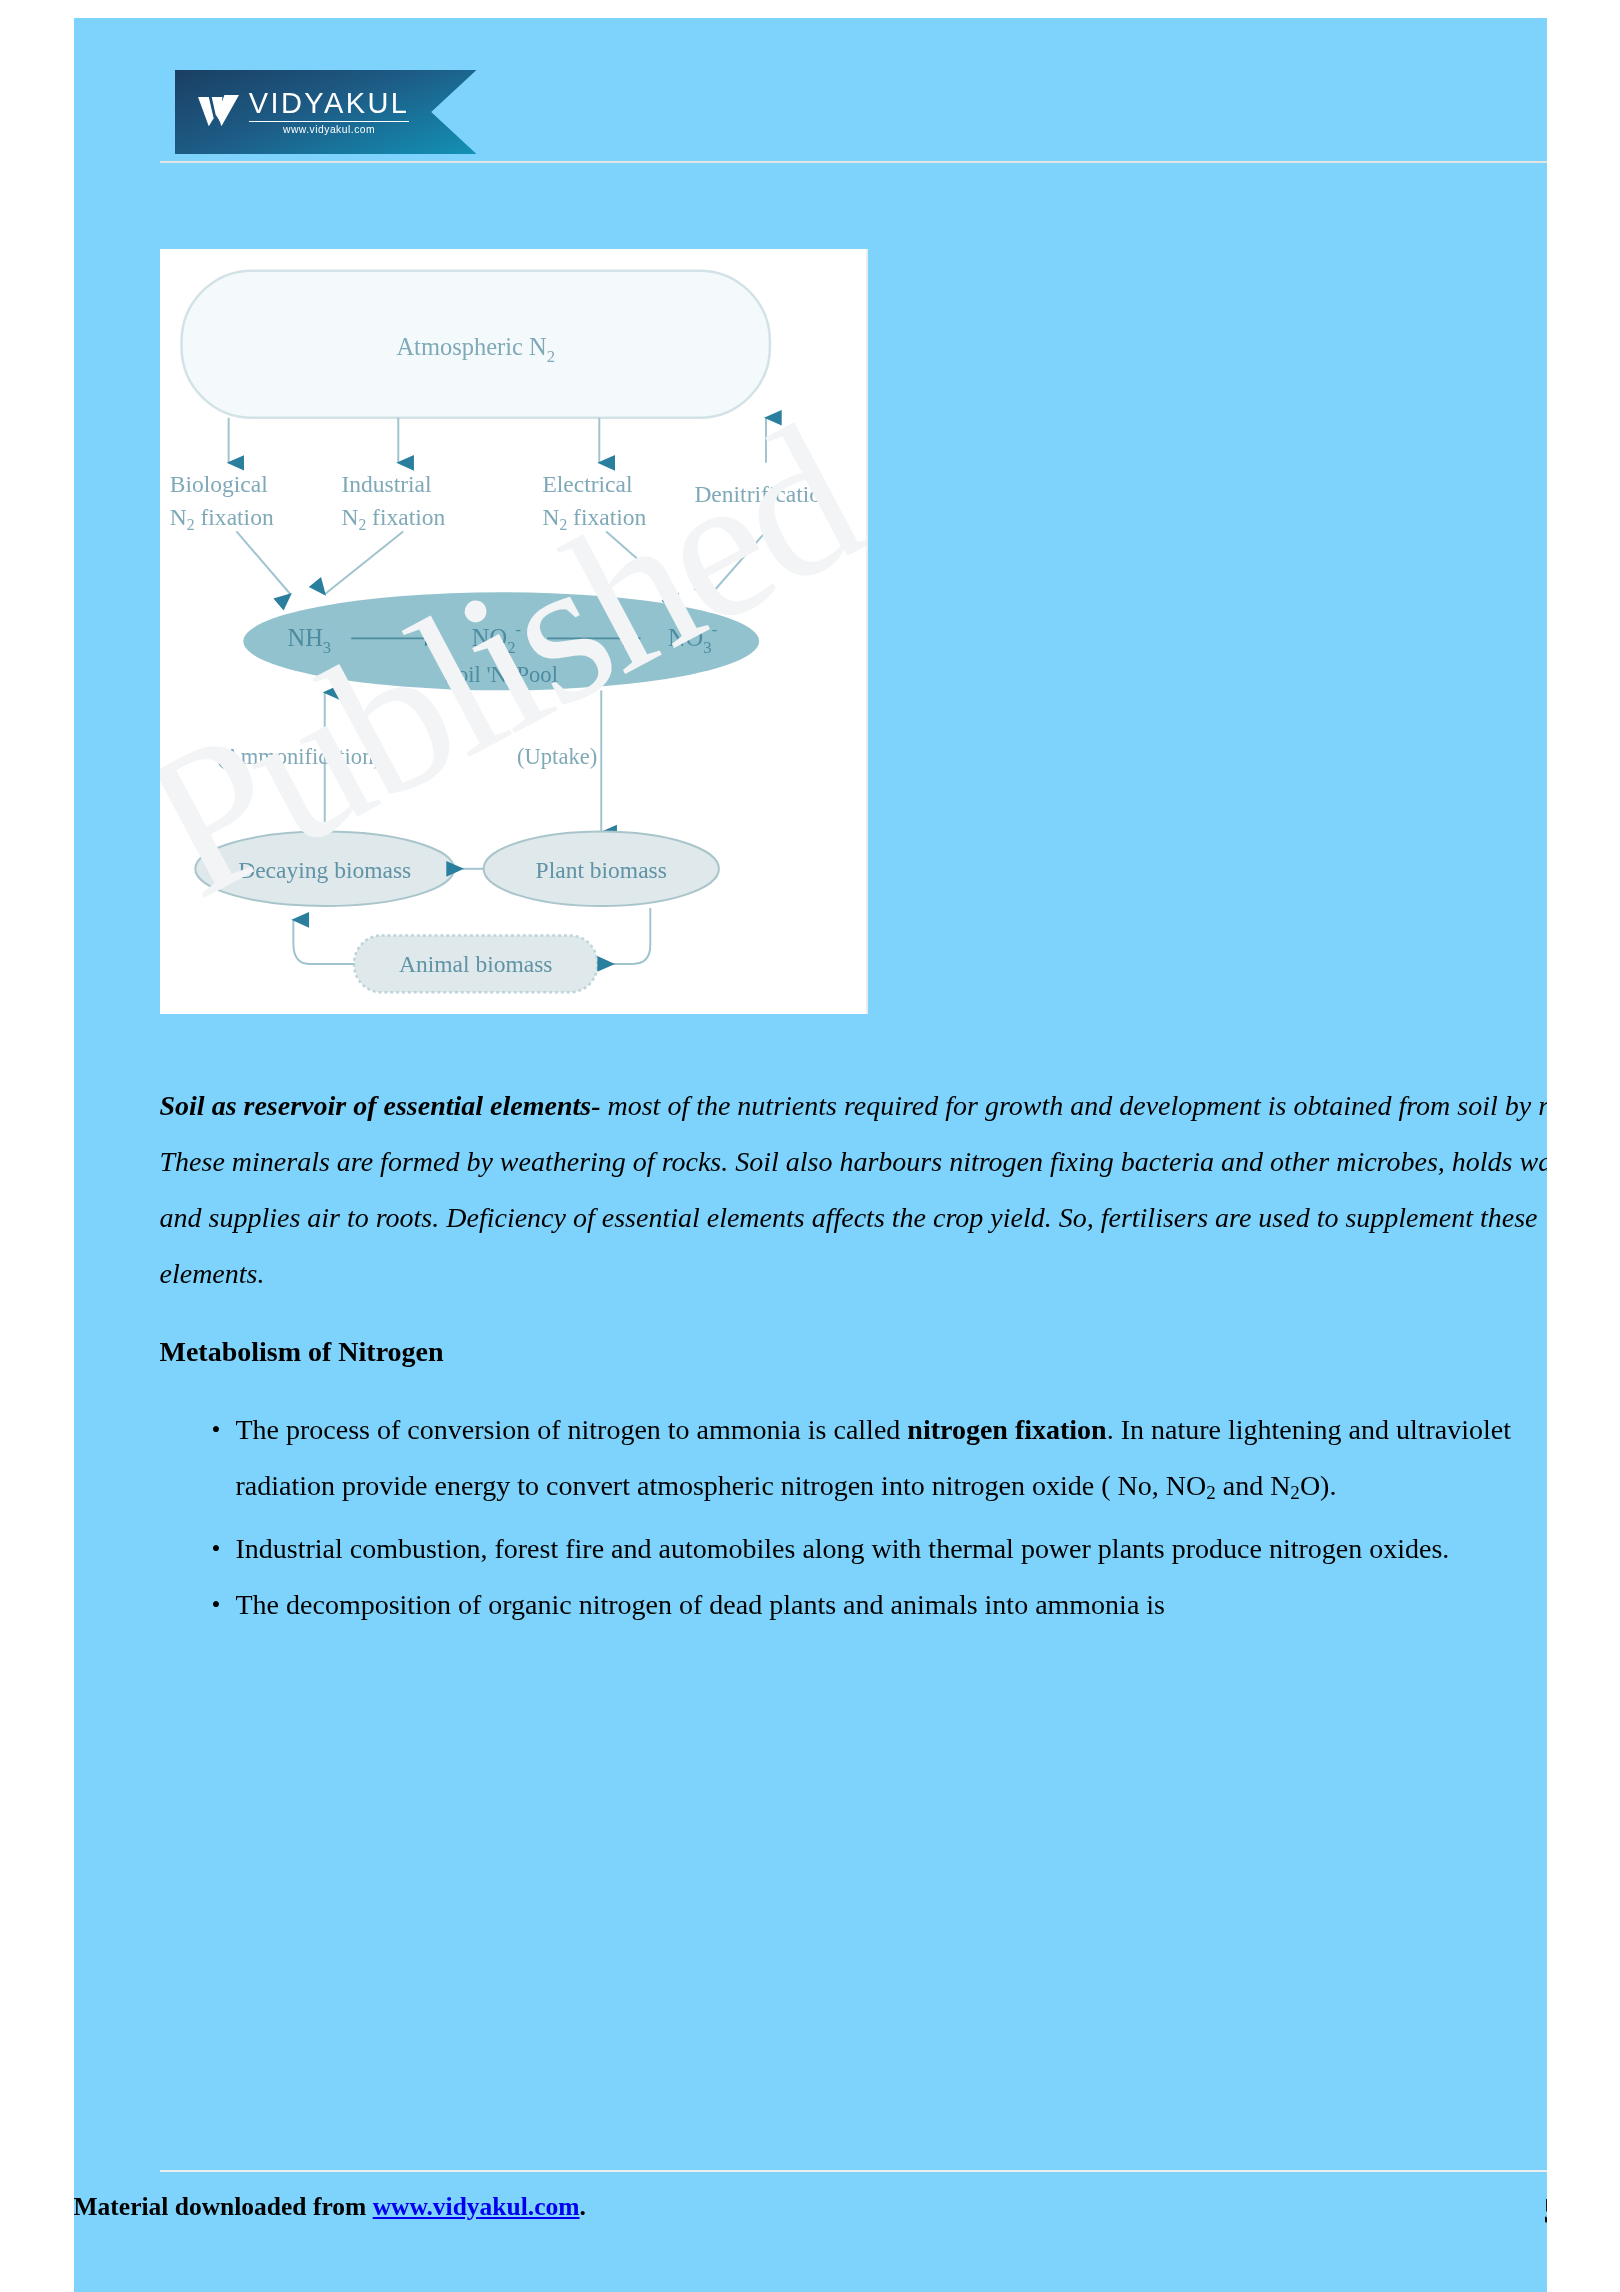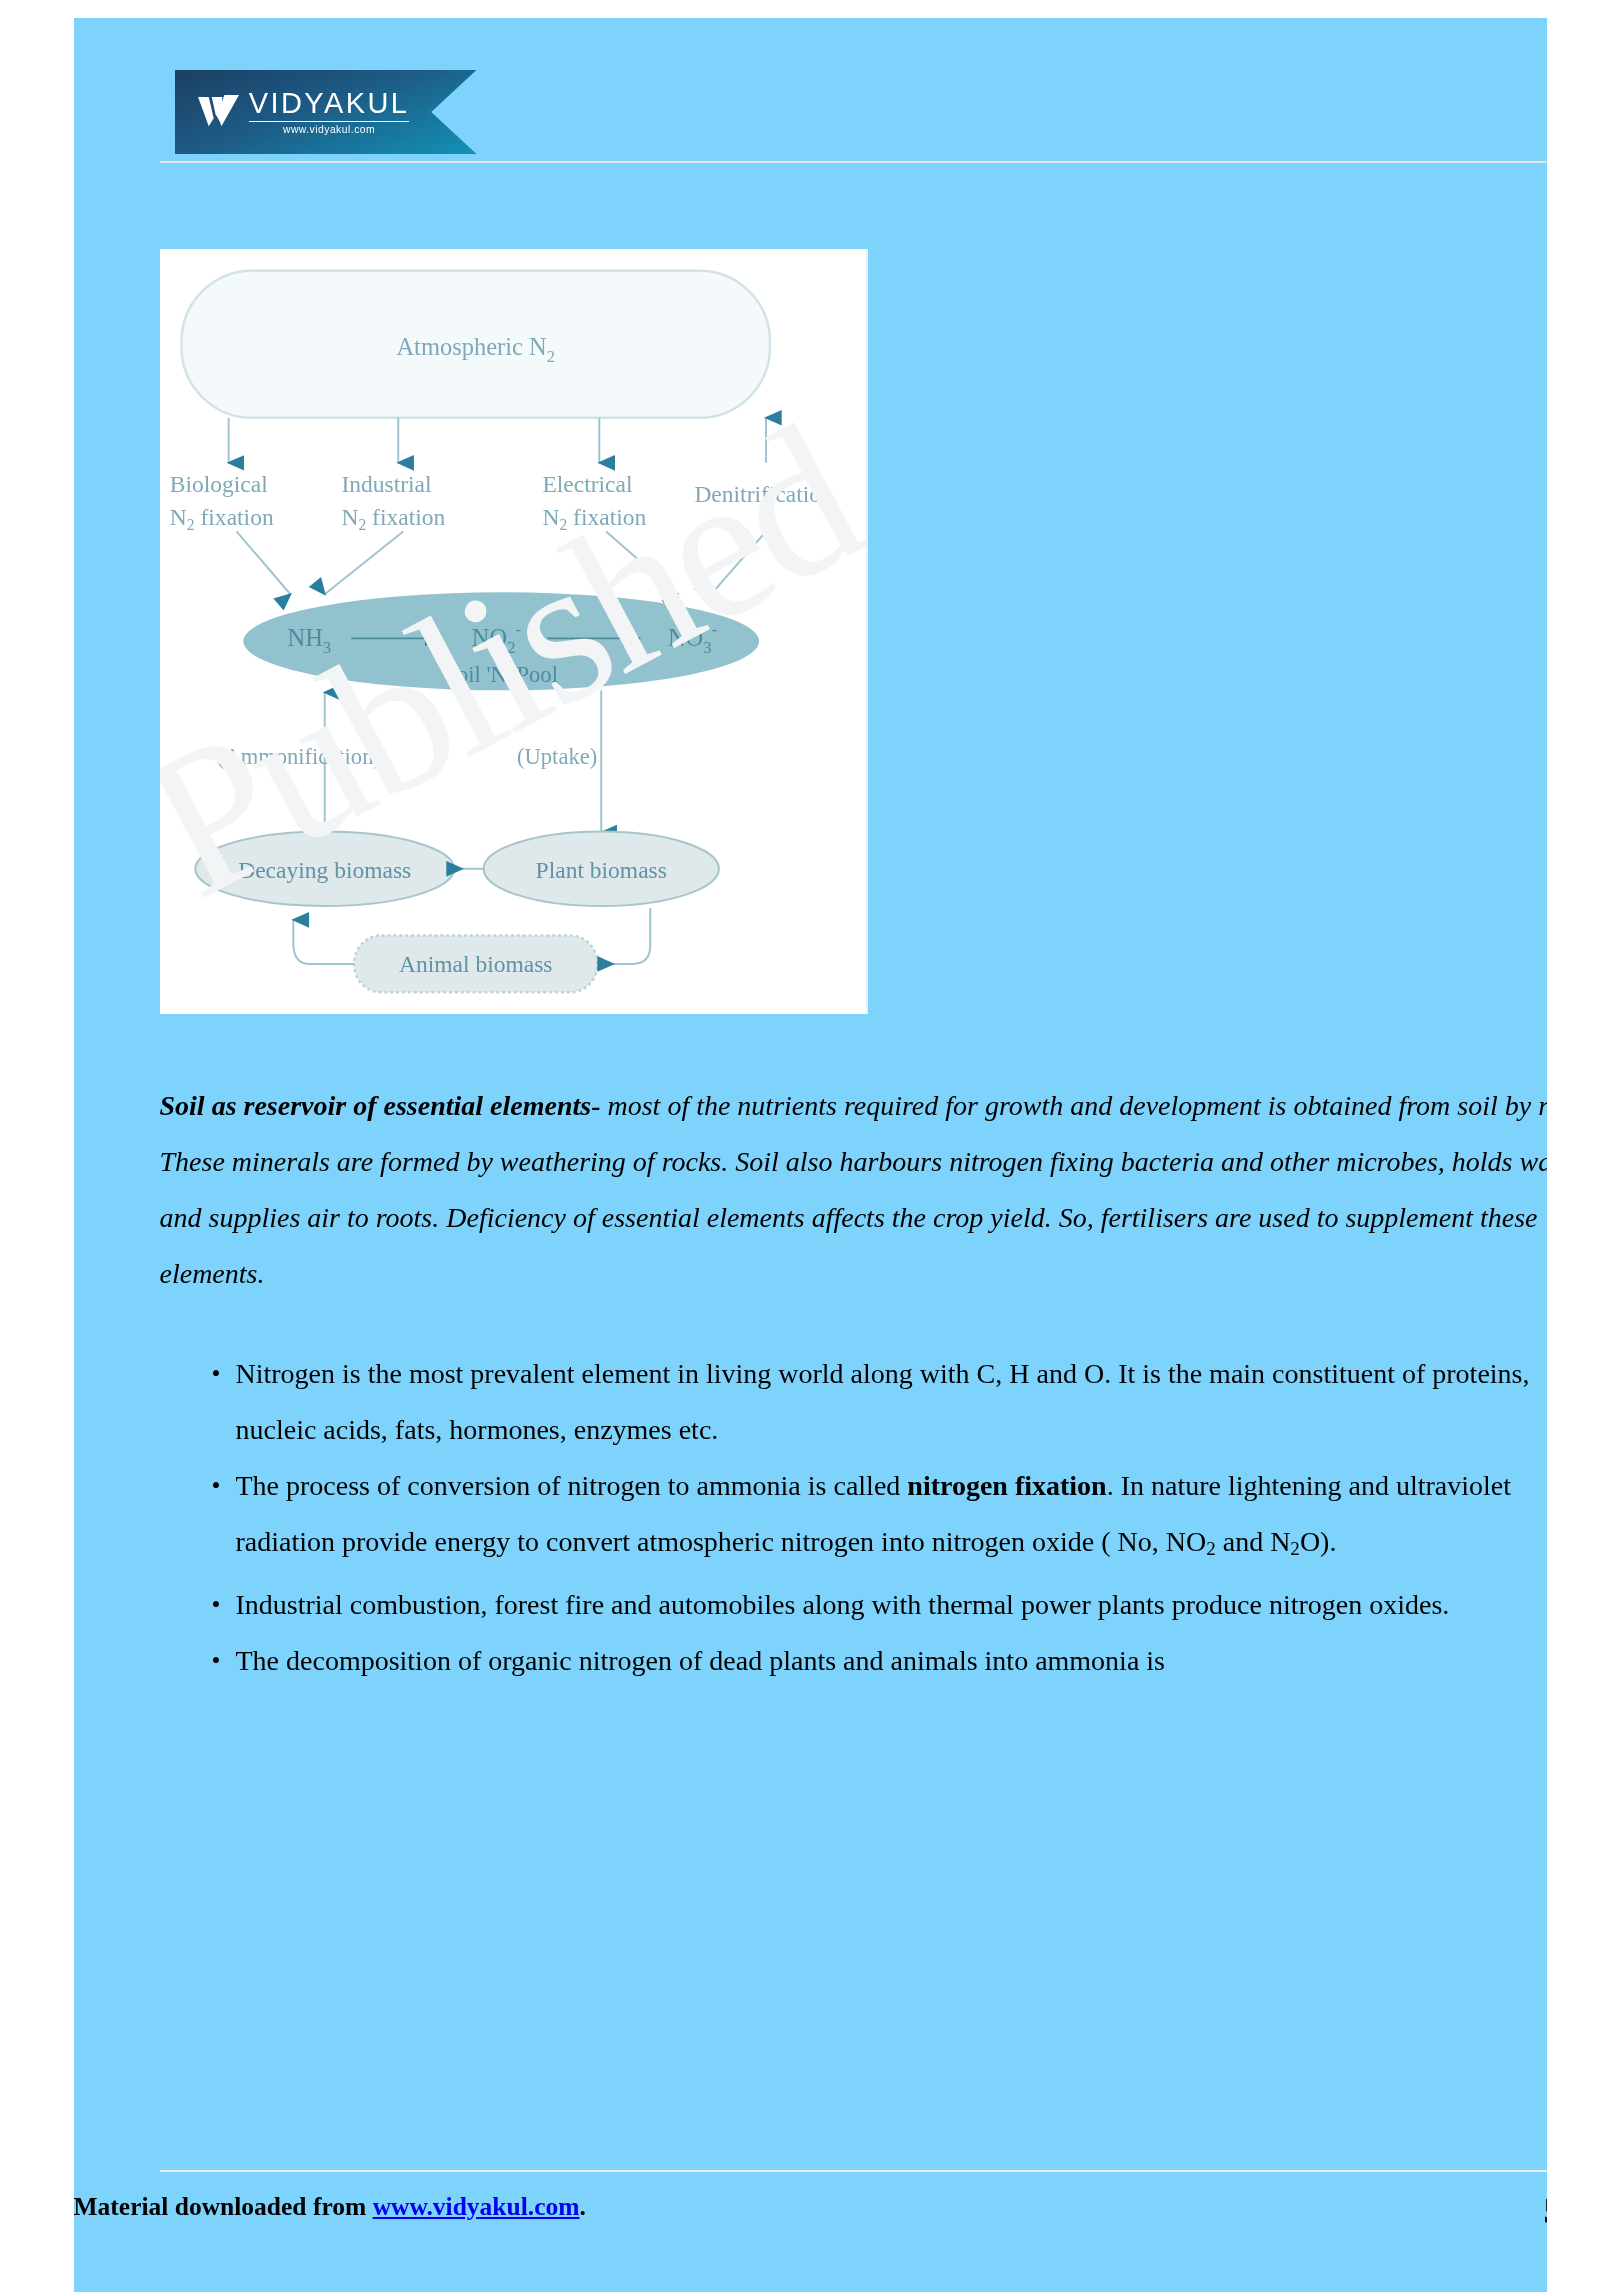--- a/index.html
+++ b/index.html
@@ -302,25 +302,25 @@
 
     <div class="spacer-md"></div>
 
 
     <div class="spacer-sm"></div>
 
     <p class="para body-block"><span class="b">Soil as reservoir of essential elements-</span><span> most of the nutrients required for growth and development is obtained from soil by roots. These minerals are formed by weathering of rocks. Soil also harbours nitrogen fixing bacteria and other microbes, holds water and supplies air to roots. Deficiency of essential elements affects the crop yield. So, fertilisers are used to supplement these elements.</span></p>
 
     <div class="spacer-sm"></div>
 
+    <p class="heading">Metabolism of Nitrogen</p>
 
     <div class="spacer-sm"></div>
 
     <ul class="bullets">
-      <li><span>Nitrogen is the most prevalent element in living world along with C, H and O. It is the main constituent of proteins, nucleic acids, fats, hormones, enzymes etc.</span></li>
       <li><span>The process of conversion of nitrogen to ammonia is called </span><span class="b">nitrogen fixation</span><span>. In nature lightening and ultraviolet radiation provide energy to convert atmospheric nitrogen into nitrogen oxide ( No, NO</span><sub>2</sub><span> and N</span><sub>2</sub><span>O).</span></li>
       <li><span>Industrial combustion, forest fire and automobiles along with thermal power plants produce nitrogen oxides.</span></li>
       <li><span>The decomposition of organic nitrogen of dead plants and animals into ammonia is</span></li>
     </ul>
 
   </div>
 
   <div id="footer">
     <div id="footer-rule"></div>
     <div id="footer-text"><span>Material downloaded from </span><a id="footer-link" href="#">www.vidyakul.com</a><span>.</span></div>

